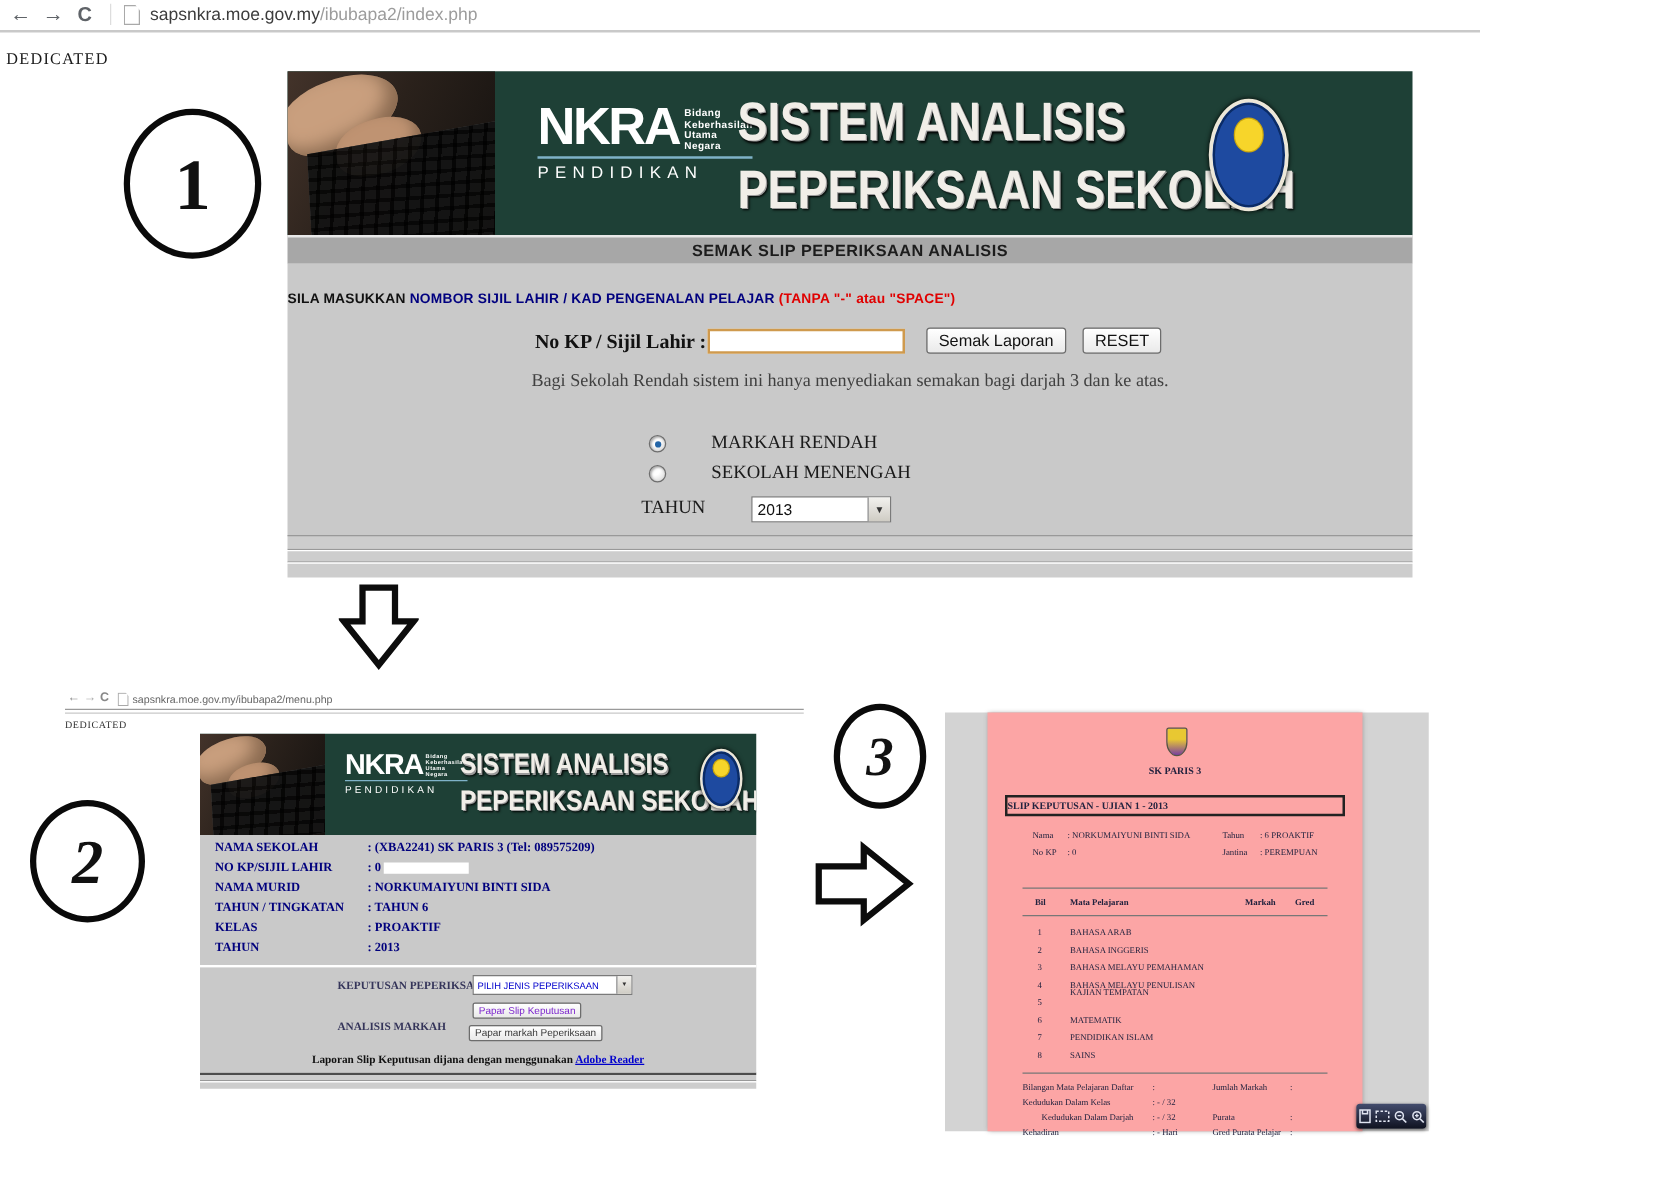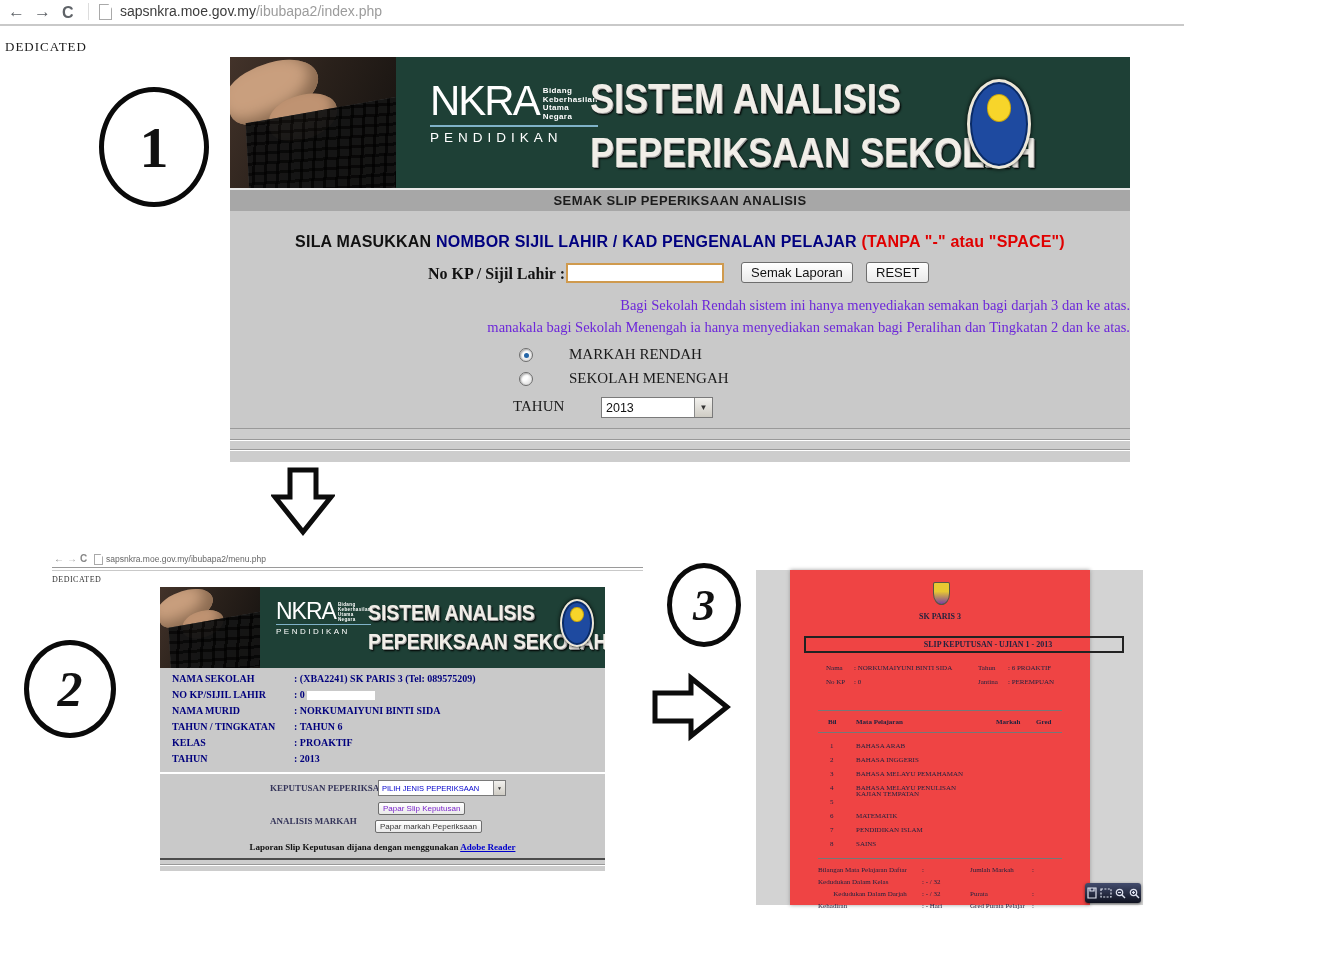--- a/index.html
+++ b/index.html
@@ -25,44 +25,44 @@
   .hdr1{width:900px;height:131px;}
   .photo{position:absolute;left:0;top:0;background:linear-gradient(115deg,#43332a 0%,#2a211b 45%,#14110f 100%);overflow:hidden;}
   .photo .hand1{position:absolute;background:#c99f7e;border-radius:45% 60% 50% 40%;transform:rotate(-24deg);box-shadow:inset -6px -8px 14px #8a6a50;}
   .photo .hand2{position:absolute;background:#bf9372;border-radius:55% 45% 60% 40%;transform:rotate(-12deg);box-shadow:inset -4px -6px 10px #8a6a50;}
   .photo .keys{position:absolute;transform:skewY(-7deg) rotate(-3deg);opacity:.95;
      background:repeating-linear-gradient(96deg,#2e2e2e 0 9px,#0d0d0d 9px 12px),
                 repeating-linear-gradient(6deg,#3a3a3a 0 7px,#151515 7px 10px);
      background-blend-mode:overlay;}
   .nkrabox{position:absolute;color:#fff;}
   .nkraline{display:flex;align-items:flex-start;}
-  .nkratxt{font-weight:normal;letter-spacing:-2px;line-height:.88;}
+  .nkratxt{font-weight:bold;letter-spacing:-2px;line-height:.88;}
   .nkrasub{line-height:1.08;letter-spacing:.4px;font-weight:bold;}
   .pendidikan{border-top:2px solid #7fb2c8;font-weight:normal;color:#fff;}
   .bigtitle{position:absolute;font-weight:bold;color:#f1eee8;transform-origin:left top;
             text-shadow:1px 1px 0 #9a9a9a,2px 2px 2px #000;white-space:nowrap;}
   .crest{position:absolute;border-radius:50%;background:#1e4aa0;border:3px solid #ece7d8;
          box-shadow:0 0 0 2px #0a2b66 inset,0 0 4px #000;overflow:hidden;}
   .crest:before{content:"";position:absolute;left:50%;top:16%;width:38%;height:30%;margin-left:-19%;
          border-radius:50%;background:#f7d52a;box-shadow:0 0 0 1px #caa60e;}
   .crest:after{content:"";position:absolute;left:50%;bottom:8%;width:0;height:0;margin-left:-22%;
          border-left:22% solid transparent;border-right:22% solid transparent;border-bottom:26% solid #c03a2e;
          border-left-width:14px;border-right-width:14px;border-bottom-width:16px;}
 
   .graybar{background:#a7a7a7;border-top:2px solid #e8e8e8;text-align:center;font-weight:bold;color:#1c1c1c;}
   .body1{position:relative;width:900px;height:217px;background:#c9c9c9;}
-  .instr{width:100%;text-align:center;font-size:16px;font-weight:bold;letter-spacing:.2px;}
+  .instr{width:100%;font-size:11px;font-weight:bold;letter-spacing:.2px;}
   .instr .blue{color:#00007f;}
   .instr .red{color:#e00000;}
   .serif{font-family:"Liberation Serif",serif;}
   .flabel{font-weight:bold;font-size:16px;}
   .kpinput{width:150px;height:16px;border:2px solid #cf9a4e;background:#fff;font:13px "Liberation Sans",sans-serif;padding:0 2px;}
   .btn{background:linear-gradient(#ffffff,#e9e9e9);border:1px solid #6d6d6d;border-radius:3px;
        font:13px "Liberation Sans",sans-serif;color:#111;padding:2px 9px;box-shadow:0 1px 0 #fff inset;}
-  .rednote{width:100%;text-align:right;color:#6d28d9;font-size:14.5px;font-family:"Liberation Serif",serif;}
+  .rednote{width:100%;text-align:center;color:#404040;font-size:14.5px;font-family:"Liberation Serif",serif;}
   .radio{width:12px;height:12px;border-radius:50%;border:1px solid #6e6e6e;background:radial-gradient(circle at 35% 30%,#fff 0 30%,#cfcfcf);box-shadow:inset 1px 1px 2px rgba(0,0,0,.35);}
   .radio.sel:after{content:"";display:block;width:5px;height:5px;margin:3.5px auto;border-radius:50%;background:#2566a8;}
   .radiolabel{font-family:"Liberation Serif",serif;font-size:15px;color:#1a1a1a;}
   .selectbox{background:#fff;border:1px solid #7a7a7a;display:flex;align-items:center;justify-content:space-between;}
   .selecttxt{font-size:12.5px;padding-left:4px;color:#111;}
   .selectbtn{height:100%;background:linear-gradient(#f2f1ee,#cfccc4);border-left:1px solid #8a8a8a;display:flex;align-items:center;justify-content:center;color:#333;}
   .fbar{background:#cdcdcd;}
   .hl{height:1px;background:#999;}
   .wl{height:1px;background:#fff;}
 
@@ -86,25 +86,25 @@
   .minisel{position:absolute;background:#fff;border:1px solid #7a7a7a;display:flex;align-items:center;}
   .minisel .t{font-size:7.5px;color:#0000cc;padding-left:3px;flex:1;white-space:nowrap;overflow:hidden;}
   .minisel .b{width:11px;height:100%;background:linear-gradient(#f2f1ee,#cfccc4);border-left:1px solid #8a8a8a;display:flex;align-items:center;justify-content:center;font-size:5px;color:#333;}
   .minibtn{position:absolute;background:linear-gradient(#fff,#e9e9e9);border:1px solid #6d6d6d;border-radius:2px;font-size:8px;text-align:center;line-height:12px;white-space:nowrap;padding:0 4px;}
   .l2foot{position:absolute;width:100%;text-align:center;font-family:"Liberation Serif",serif;font-weight:bold;font-size:9px;color:#111;}
   .l2foot a{color:#0000cc;text-decoration:underline;}
   .foot2{width:445px;border-top:2px solid #4c4c4c;}
 
   
   .viewer{left:756px;top:570px;width:387px;height:335px;background:#d3d3d3;}
-  .pdfpage{position:absolute;left:34px;top:0;width:300px;height:335px;background:#ef4444;box-shadow:0 0 4px #9a9a9a;
+  .pdfpage{position:absolute;left:34px;top:0;width:300px;height:335px;background:#fca5a5;box-shadow:0 0 4px #9a9a9a;
            font-family:"Liberation Serif",serif;color:#23233f;}
   .pdfc{position:absolute;white-space:nowrap;}
   .schoolcrest{position:absolute;background:linear-gradient(#e8c832 40%,#7a3fa0);border:1px solid #554;border-radius:2px 2px 50% 50%;}
-  .slipbox{position:absolute;border:2px solid #222;text-align:center;font-weight:bold;padding-left:48px;}
+  .slipbox{position:absolute;border:2px solid #222;text-align:left;font-weight:bold;}
   .pdfhr{position:absolute;height:1px;background:#777;}
   .pline{position:absolute;font-size:7px;white-space:nowrap;}
   .pline .pl{display:inline-block;}
   .pdftools{left:1085px;top:883px;width:56px;height:20px;background:linear-gradient(#434c6d,#0f1220);border-radius:3px;
             display:flex;align-items:center;justify-content:space-around;box-shadow:0 1px 3px #0008;}
   .pdftools svg{display:block;}
 
   .arrow-svg{display:block;}
 </style>
 </head>
@@ -156,21 +156,20 @@
       <div class="abs instr" style="top:22px;">
         <span>SILA MASUKKAN</span>
         <span class="blue">NOMBOR SIJIL LAHIR / KAD PENGENALAN PELAJAR</span>
         <span class="red">(TANPA "-" atau "SPACE")</span>
       </div>
       <span class="abs serif flabel" style="left:195px;top:54px;width:140px;text-align:right;">No KP / Sijil Lahir :</span>
       <input class="abs kpinput" style="left: 336px; top: 52px;" value="">
       <button class="abs btn" style="left:511px;top:51px;">Semak Laporan</button>
       <button class="abs btn" style="left:636px;top:51px;">RESET</button>
       <div class="abs rednote" style="top:86px;">Bagi Sekolah Rendah sistem ini hanya menyediakan semakan bagi darjah 3 dan ke atas.</div>
-      <div class="abs rednote" style="top:108px;">manakala bagi Sekolah Menengah ia hanya menyediakan semakan bagi Peralihan dan Tingkatan 2 dan ke atas.</div>
       <span class="abs radio sel" style="left:289px;top:137px;"></span>
       <span class="abs radiolabel" style="left:339px;top:135px;">MARKAH RENDAH</span>
       <span class="abs radio" style="left:289px;top:161px;"></span>
       <span class="abs radiolabel" style="left:339px;top:159px;">SEKOLAH MENENGAH</span>
       <span class="abs radiolabel" style="left:283px;top:187px;">TAHUN</span>
       <div class="abs selectbox" style="left:371px;top:186px;width:110px;height:19px;">
         <span class="selecttxt">2013</span>
         <span class="selectbtn" style="width:17px;font-size:8px;">▼</span>
       </div>
     </div>

